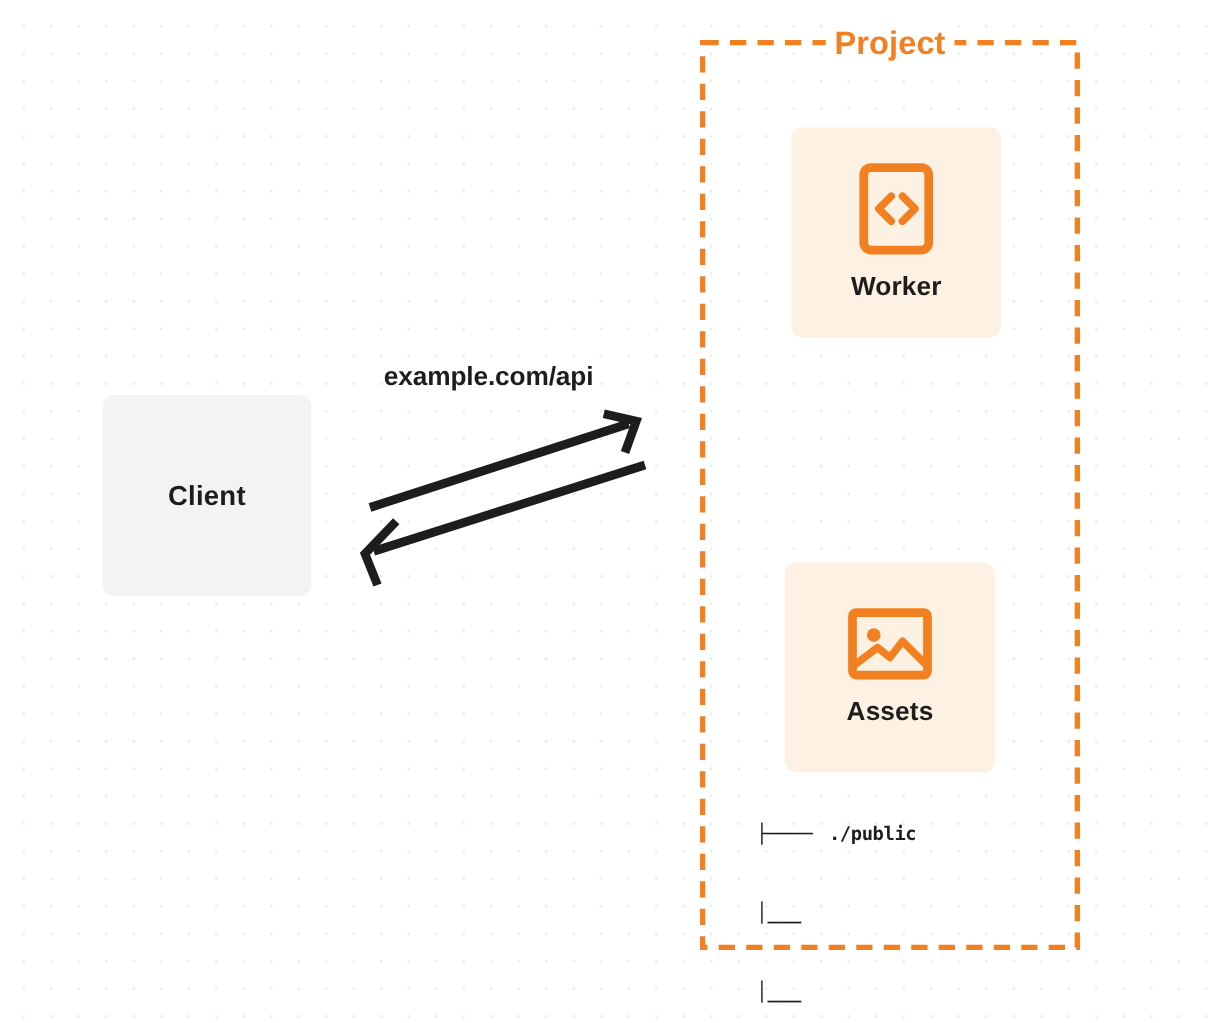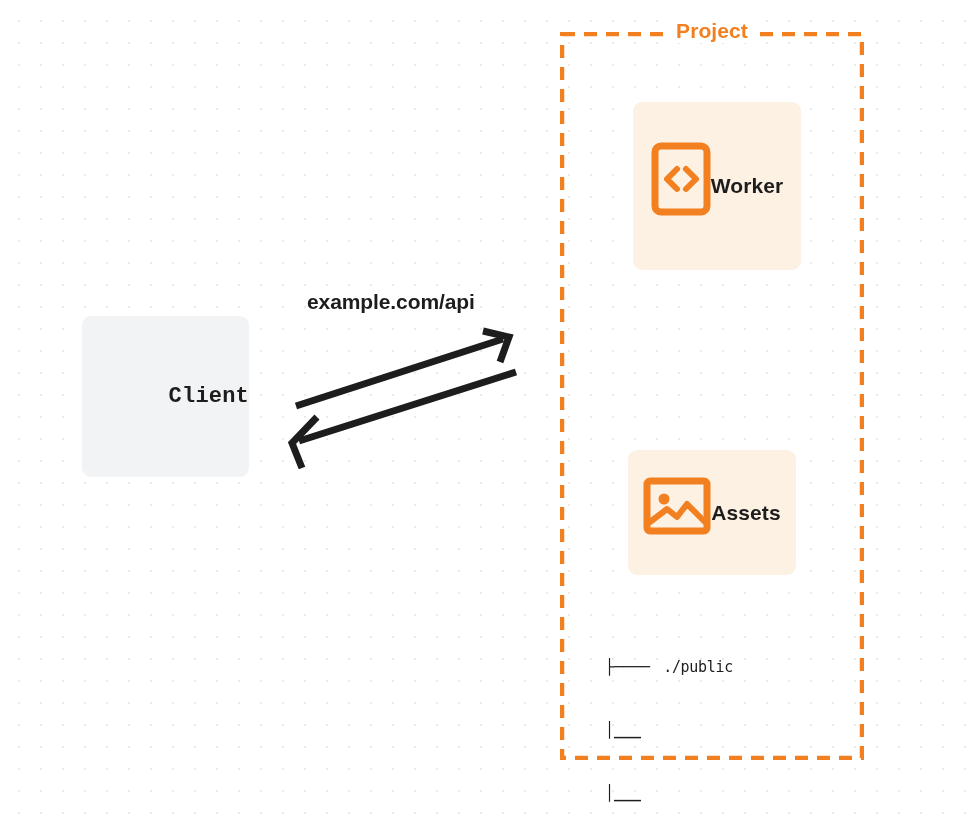--- a/index.html
+++ b/index.html
@@ -28,22 +28,21 @@
   #client-node {
     position: absolute;
     left: 82px;
     top: 316px;
     width: 167px;
     height: 161px;
     background: #f2f3f4;
     border-radius: 9px;
     display: flex;
     align-items: center;
-    justify-content: flex-end;
-    font-family: Liberation Mono, monospace;
+    justify-content: center;
   }
   #client-node .node-label {
     font-size: 22px;
     font-weight: bold;
     color: #1d1d1d;
     letter-spacing: 0.2px;
   }
 
   
   #arrows-layer {
@@ -80,48 +79,48 @@
     width: 100%;
     height: 100%;
   }
   #project-title {
     position: absolute;
     left: 50%;
     top: -13px;
     transform: translateX(-50%);
     background: #ffffff;
     padding: 0 7px;
-    font-size: 21px;
+    font-size: 26px;
     font-weight: bold;
     color: #f38020;
     white-space: nowrap;
     letter-spacing: 0.1px;
   }
 
   
   .res-card {
     position: absolute;
     background: #fdf1e3;
     border-radius: 9px;
     display: flex;
-    flex-direction: row;
+    flex-direction: column;
     align-items: center;
     justify-content: center;
   }
   #worker-card {
     left: 73px;
     top: 70px;
     width: 168px;
     height: 168px;
   }
   #assets-card {
     left: 68px;
     top: 418px;
     width: 168px;
-    height: 125px;
+    height: 168px;
   }
   .res-card .card-icon {
     line-height: 0;
     margin-bottom: 14px;
   }
   .res-card .card-label {
     font-size: 21px;
     font-weight: bold;
     color: #1d1d1d;
     letter-spacing: 0.1px;
@@ -143,21 +142,21 @@
     display: flex;
     align-items: baseline;
   }
   #file-tree .tree-branch {
     white-space: pre;
     font-weight: bold;
   }
   #file-tree .tree-name {
     flex: 1;
     text-align: right;
-    font-weight: normal;
+    font-weight: bold;
     letter-spacing: -0.3px;
   }
   #file-tree .tree-row.root .tree-name {
     text-align: left;
     padding-left: 13px;
   }
 </style>
 </head>
 <body>
 

